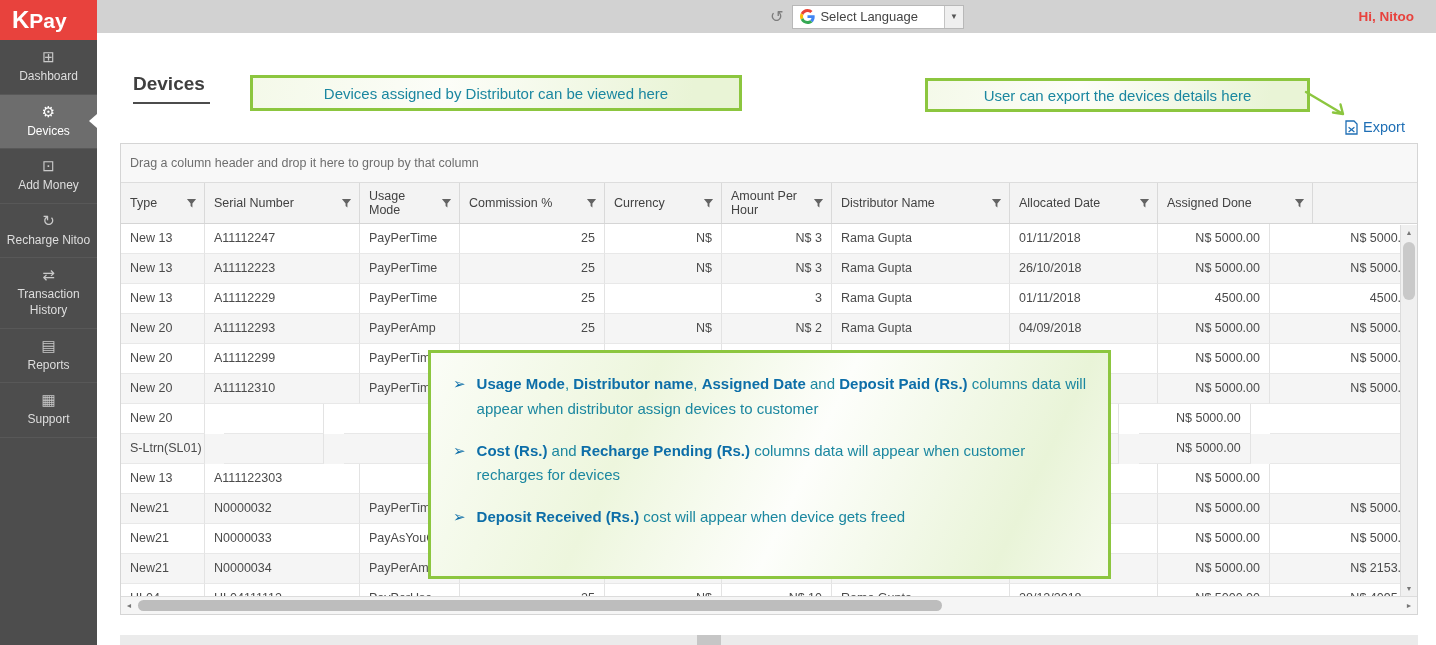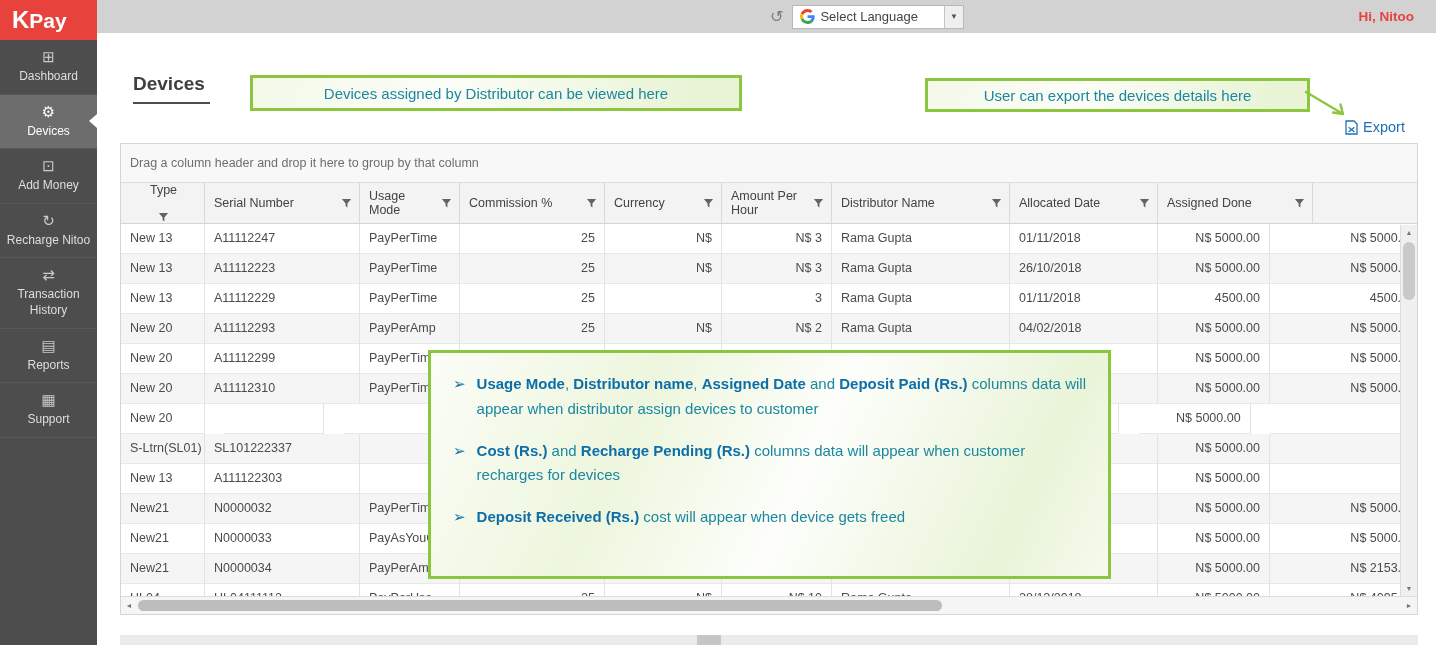--- a/index.html
+++ b/index.html
@@ -125,21 +125,21 @@
     <svg width="13" height="15" viewBox="0 0 13 15">
       <path d="M1 1 h8 l3 3 v10 h-11 z" fill="none" stroke="currentColor" stroke-width="1.3"></path>
       <path d="M3.6 7.2 l5.8 4.8 M9.4 7.2 l-5.8 4.8" stroke="currentColor" stroke-width="1.2"></path>
     </svg>
     <span>Export</span>
   </a>
 
   <div class="grid">
     <div class="group-panel">Drag a column header and drop it here to group by that column</div>
     <div class="grid-header" id="grid-header">
-        <div class="hcell" style="width: 84px; flex-direction: column;">
+        <div class="hcell" style="width: 84px;">
           <span class="hlabel">Type</span>
           <span class="funnel">
             <svg width="11" height="11" viewBox="0 0 12 12">
               <path d="M1 1 h10 L7 6 v4.3 L5 8.7 V6 L1 1 z" fill="#636363"></path>
             </svg>
           </span>
         </div>
         <div class="hcell" style="width: 155px;">
           <span class="hlabel">Serial Number</span>
           <span class="funnel">
@@ -243,21 +243,21 @@
           <div class="gcell num" style="width: 155px;">4500.00</div>
         </div>
         <div class="grow">
           <div class="gcell" style="width: 84px;">New 20</div>
           <div class="gcell" style="width: 155px;">A11112293</div>
           <div class="gcell" style="width: 100px;">PayPerAmp</div>
           <div class="gcell num" style="width: 145px;">25</div>
           <div class="gcell num" style="width: 117px;">N$</div>
           <div class="gcell num" style="width: 110px;">N$ 2</div>
           <div class="gcell" style="width: 178px;">Rama Gupta</div>
-          <div class="gcell" style="width: 148px;">04/02/2018</div>
+          <div class="gcell" style="width: 148px;">04/09/2018</div>
           <div class="gcell num" style="width: 112px;">N$ 5000.00</div>
           <div class="gcell num" style="width: 155px;">N$ 5000.00</div>
         </div>
         <div class="grow">
           <div class="gcell" style="width: 84px;">New 20</div>
           <div class="gcell" style="width: 155px;">A11112299</div>
           <div class="gcell" style="width: 100px;">PayPerTime</div>
           <div class="gcell num" style="width: 145px;"></div>
           <div class="gcell num" style="width: 117px;"></div>
           <div class="gcell num" style="width: 110px;"></div>
@@ -284,21 +284,20 @@
           <div class="gcell num" style="width: 145px;"></div>
           <div class="gcell num" style="width: 117px;"></div>
           <div class="gcell num" style="width: 110px;"></div>
           <div class="gcell" style="width: 178px;"></div>
           <div class="gcell" style="width: 148px;"></div>
           <div class="gcell num" style="width: 112px;">N$ 5000.00</div>
           <div class="gcell num" style="width: 155px;"></div>
         </div>
         <div class="grow">
           <div class="gcell" style="width: 84px;">S-Ltrn(SL01)</div>
-          <div class="gcell" style="width: 155px;">SL101222337</div>
           <div class="gcell" style="width: 100px;"></div>
           <div class="gcell num" style="width: 145px;"></div>
           <div class="gcell num" style="width: 117px;"></div>
           <div class="gcell num" style="width: 110px;"></div>
           <div class="gcell" style="width: 178px;"></div>
           <div class="gcell" style="width: 148px;"></div>
           <div class="gcell num" style="width: 112px;">N$ 5000.00</div>
           <div class="gcell num" style="width: 155px;"></div>
         </div>
         <div class="grow">

